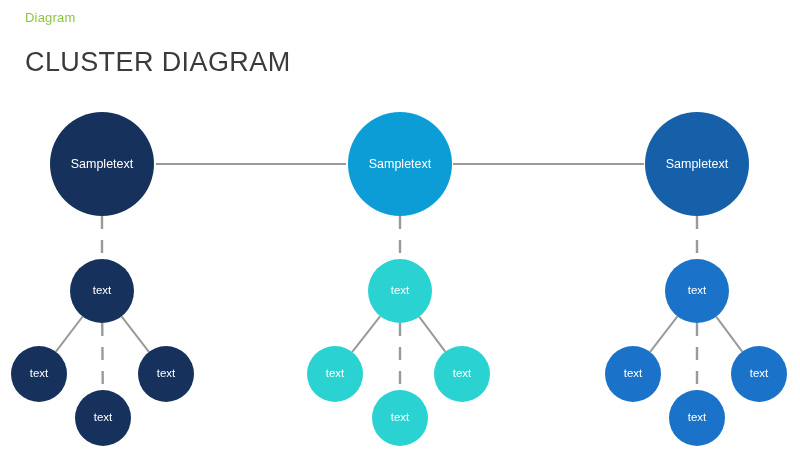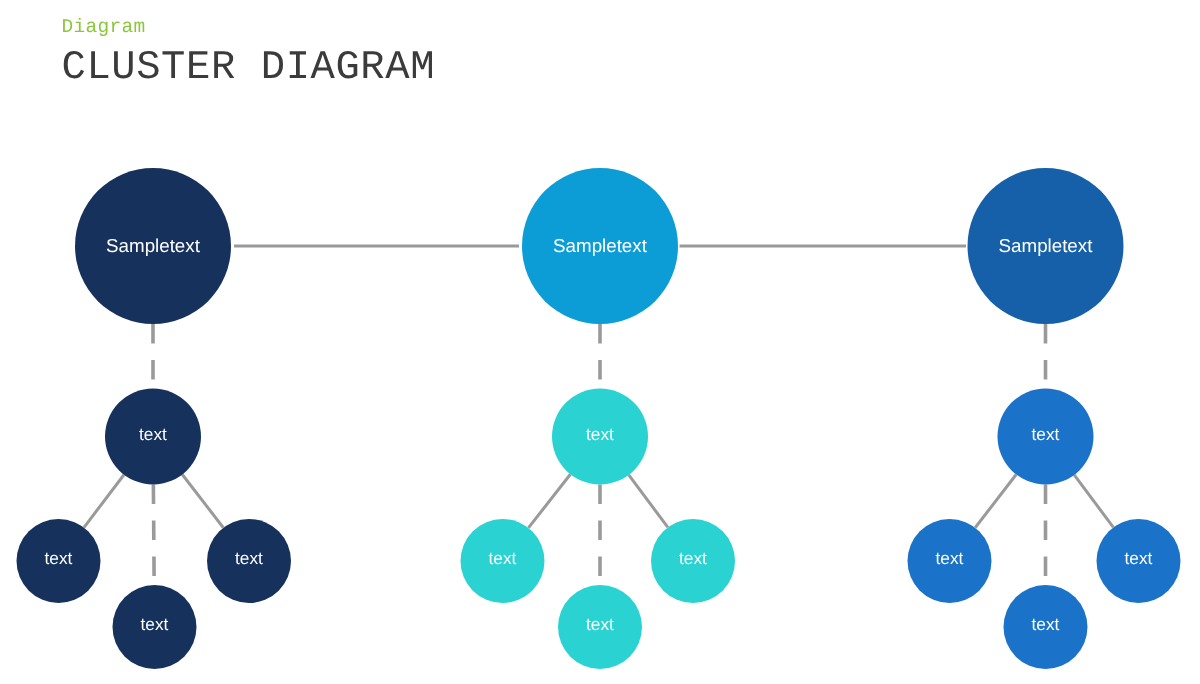--- a/index.html
+++ b/index.html
@@ -10,34 +10,34 @@
   body {
     width: 800px;
     height: 456px;
     position: relative;
     overflow: hidden;
     font-family: "Liberation Sans", sans-serif;
     -webkit-font-smoothing: antialiased;
   }
 
   
-  #header { position: absolute; left: 41px; top: 10px; font-family: Liberation Mono, monospace; }
+  #header { position: absolute; left: 25px; top: 10px; }
   #eyebrow {
     font-size: 13px;
     color: #8cc63f;
     letter-spacing: .2px;
     line-height: 16px;
   }
   #page-title {
     font-size: 27px;
     color: #3b3b3b;
     font-weight: 400;
     letter-spacing: .4px;
     line-height: 34px;
-    margin-top: 3px;
+    margin-top: 19px;
     white-space: nowrap;
   }
   #subtitle {
     font-size: 10px;
     color: #8a8a8a;
     letter-spacing: .3px;
     line-height: 14px;
     margin-top: 8px;
     white-space: nowrap;
   }

